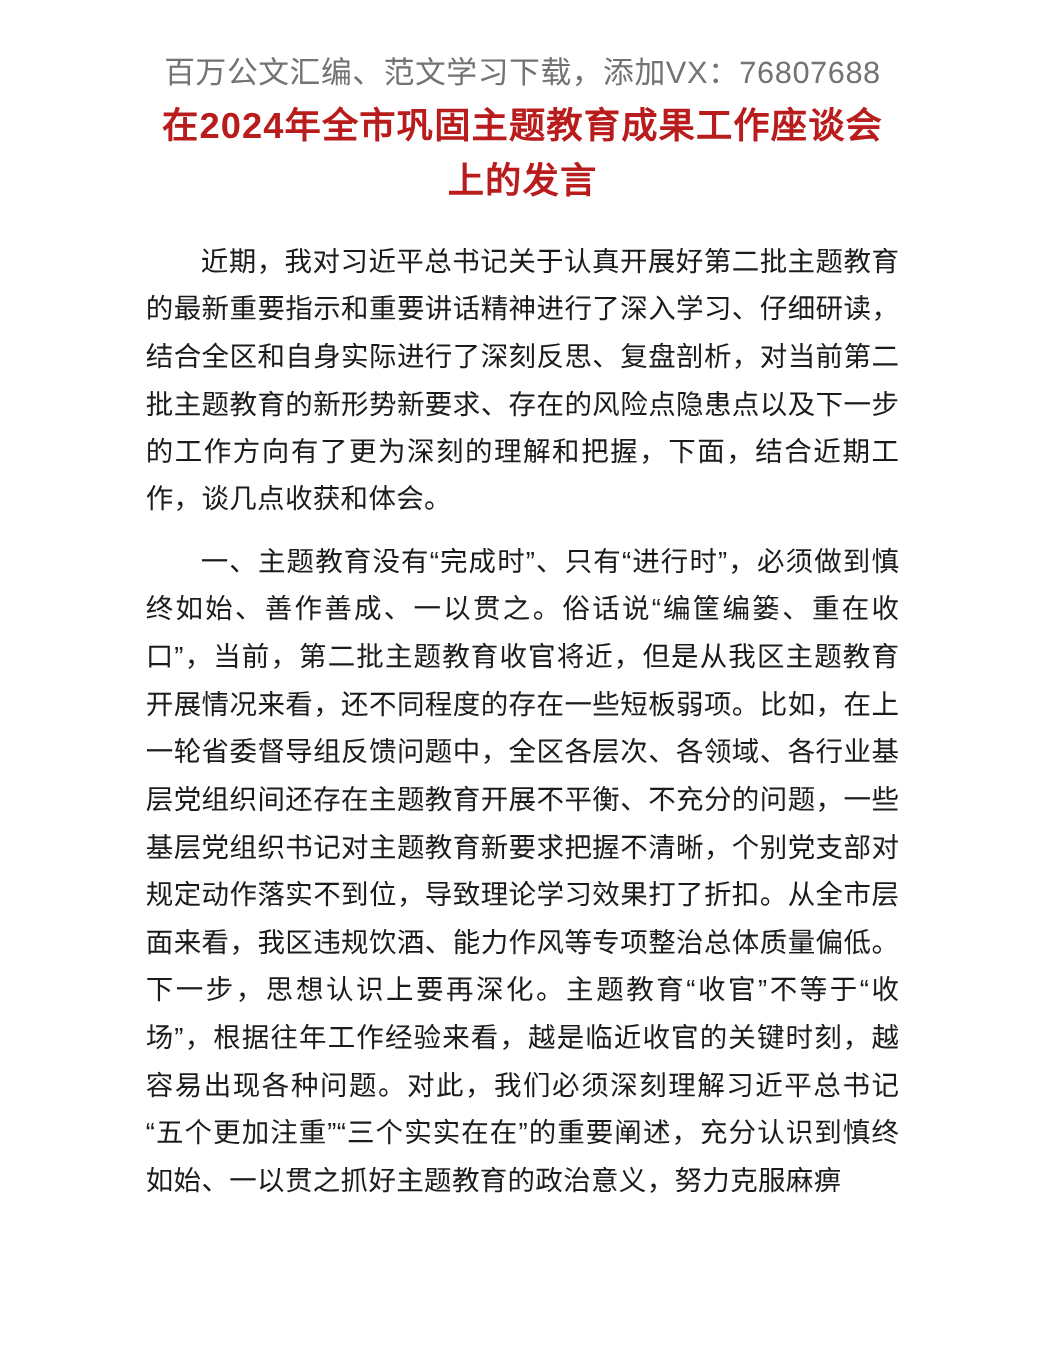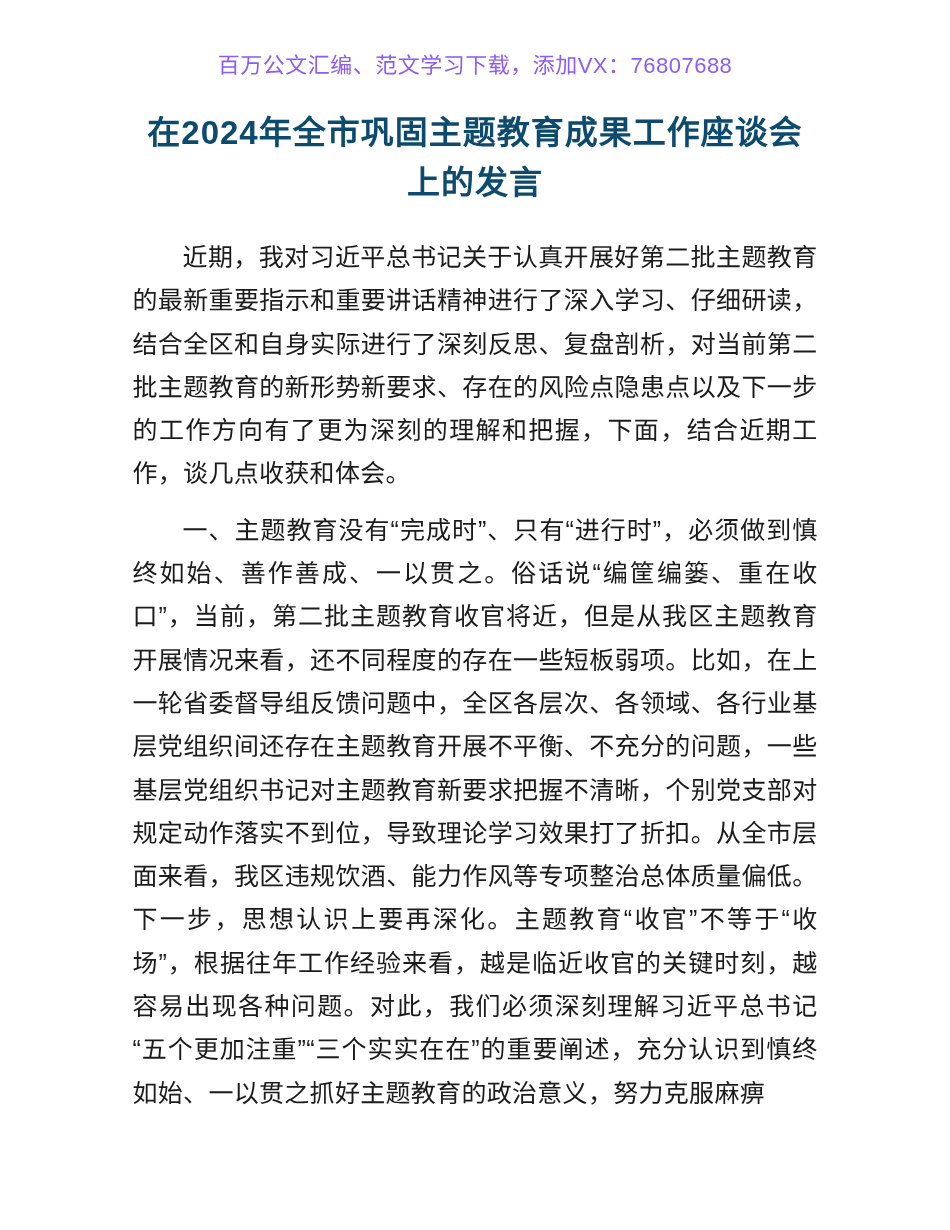--- a/index.html
+++ b/index.html
@@ -14,33 +14,33 @@
     font-family: "Liberation Sans", "DejaVu Sans", sans-serif;
     color: #1b1b1b;
   }
   .page {
     width: 685px;
     margin: 0 auto;
   }
   .notice {
     padding-top: 52px;
     text-align: center;
-    font-size: 22px;
+    font-size: 28px;
     line-height: 27px;
-    color: #8b5cf6;
+    color: #737373;
     letter-spacing: 0.5px;
   }
   .doc-title {
-    margin-top: 29px;
+    margin-top: 10px;
     font-size: 33px;
     font-weight: 700;
     line-height: 50px;
     text-align: center;
     letter-spacing: 1px;
-    color: #0c4a6e;
+    color: #b91c1c;
   }
   .body-text {
     margin-top: 28px;
   }
   .body-text p {
     margin: 0;
     font-size: 25px;
     line-height: 43.3px;
     text-align: justify;
     text-justify: inter-ideograph;

